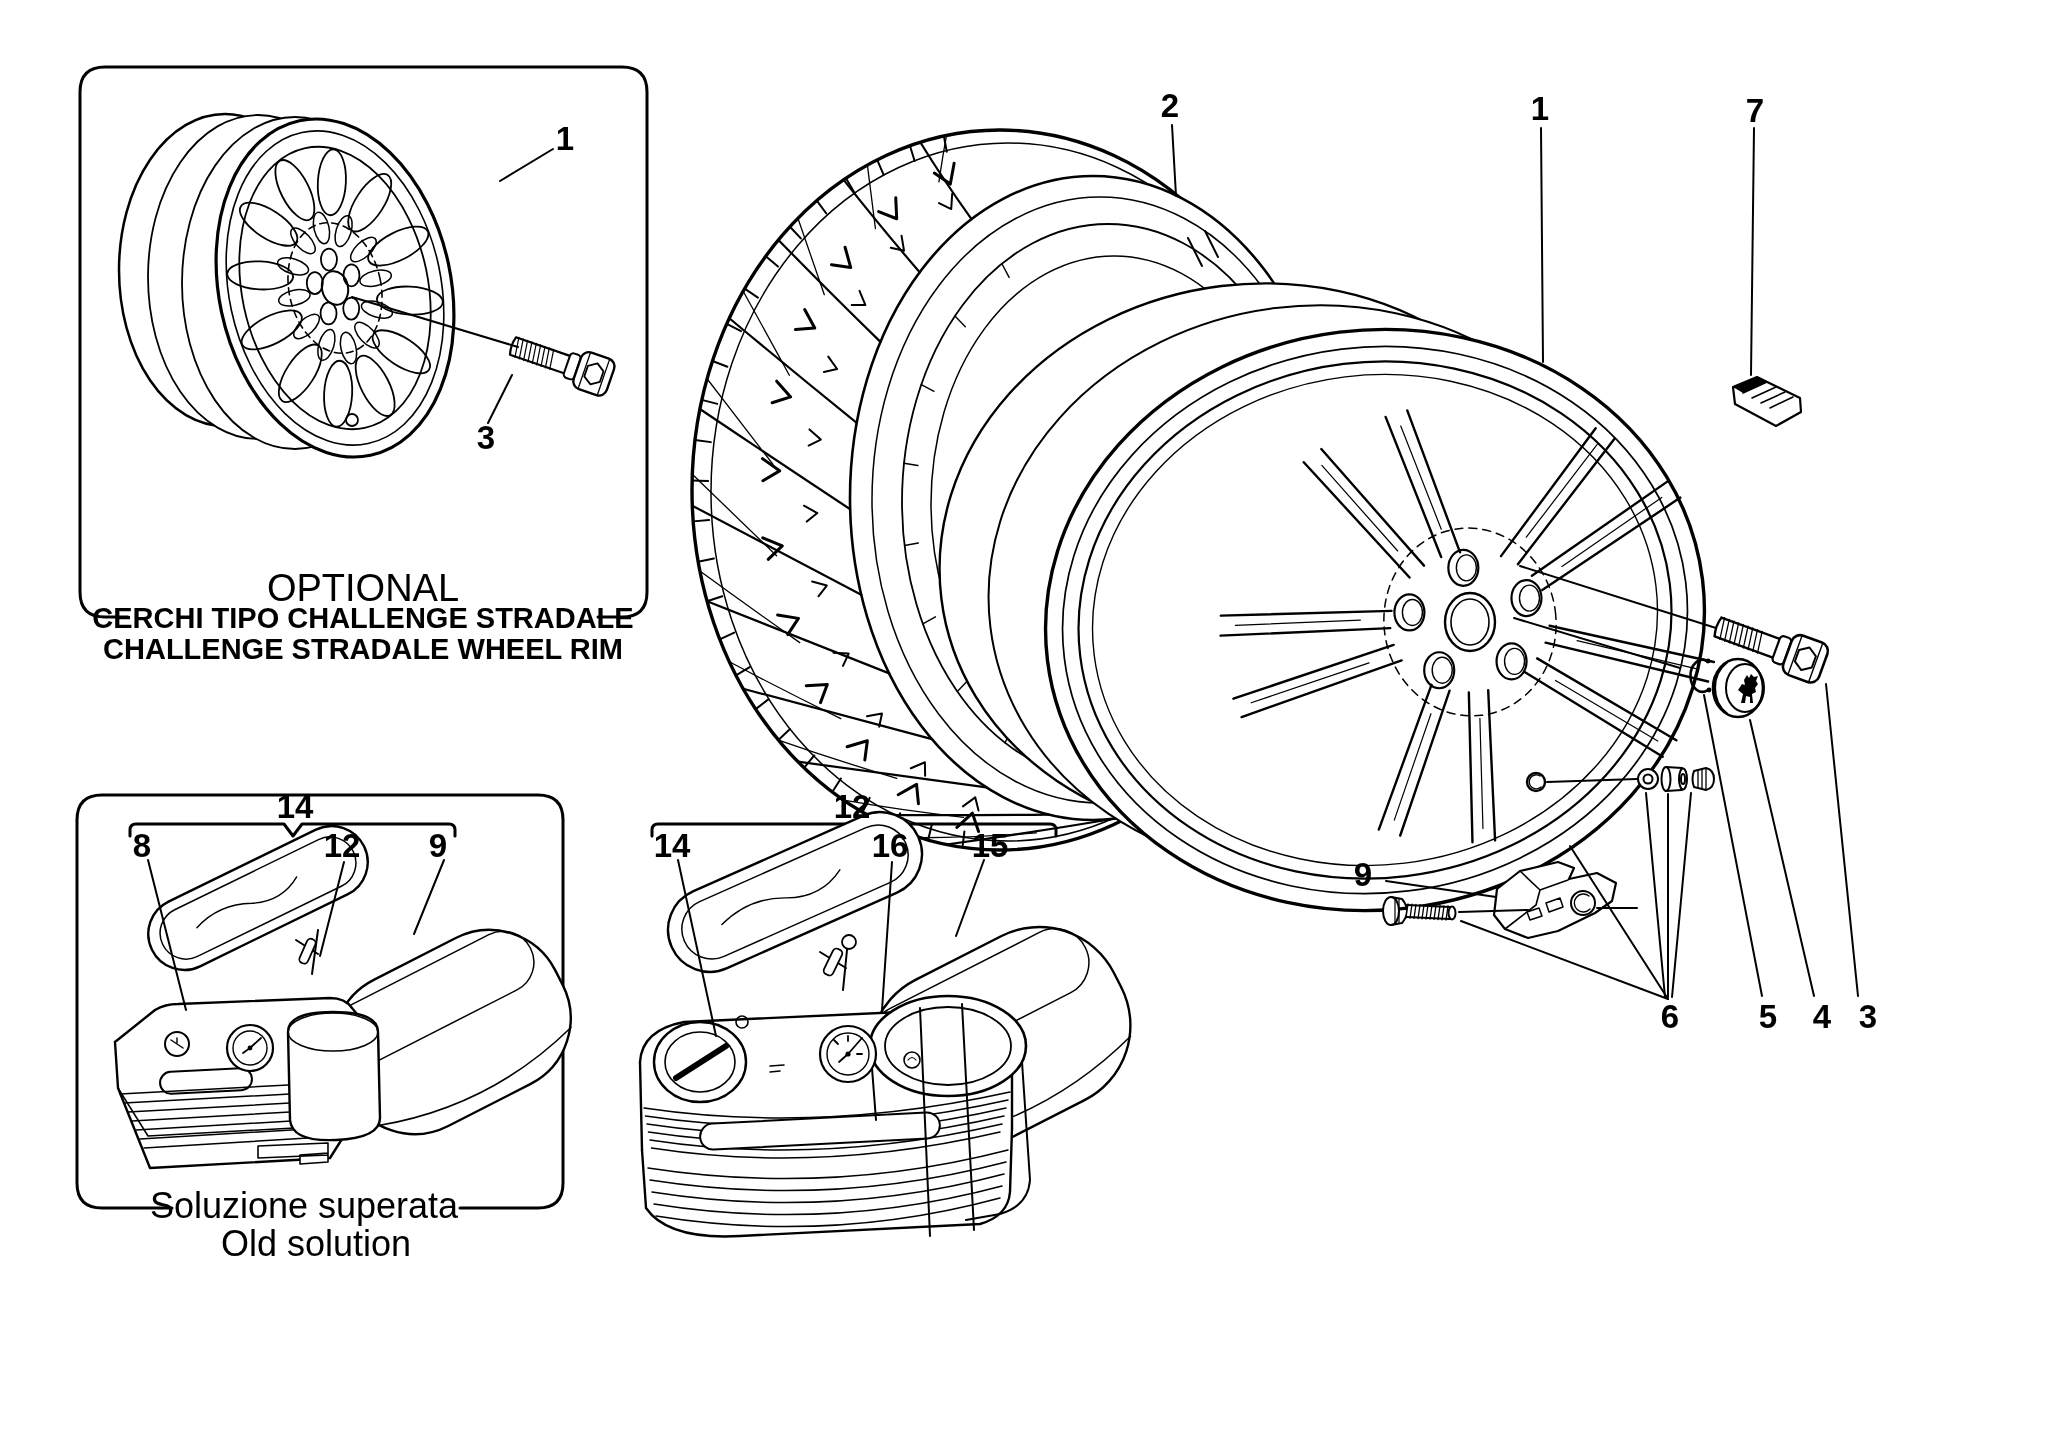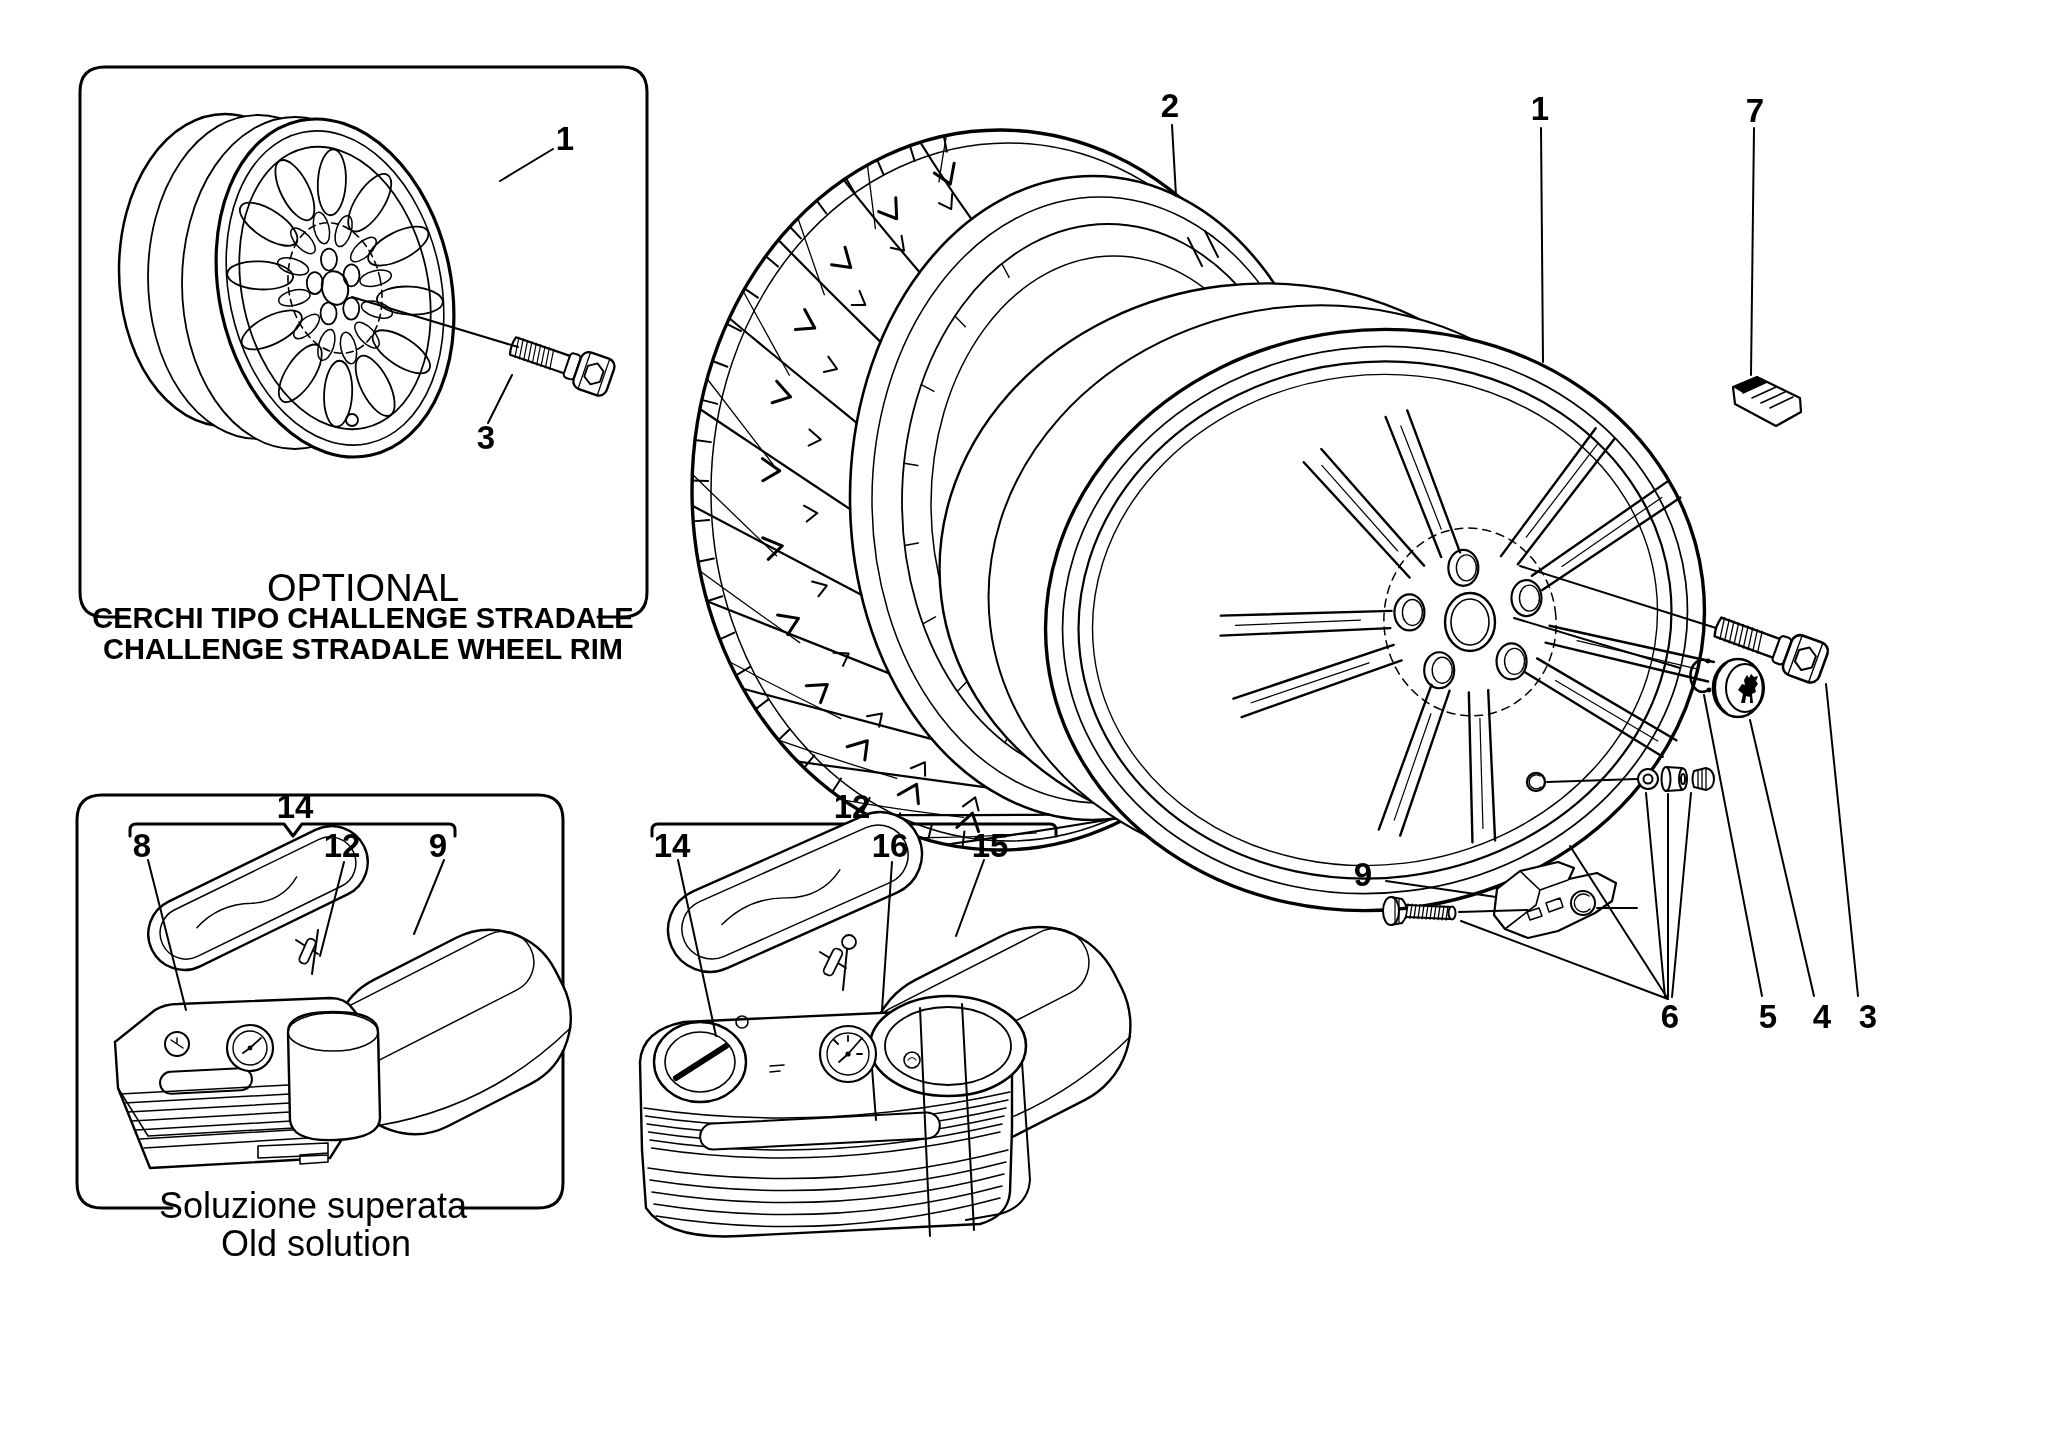--- a/index.html
+++ b/index.html
@@ -493,21 +493,21 @@
   <span class="callout" style="left:1363px;top:874px">9</span>
   <span class="callout" style="left:1670px;top:1016px">6</span>
   <span class="callout" style="left:1768px;top:1016px">5</span>
   <span class="callout" style="left:1822px;top:1016px">4</span>
   <span class="callout" style="left:1868px;top:1016px">3</span>
 
   <span class="callout" style="left:295px;top:806px">14</span>
   <span class="callout" style="left:142px;top:845px">8</span>
   <span class="callout" style="left:342px;top:845px">12</span>
   <span class="callout" style="left:438px;top:845px">9</span>
-  <span class="caption cap-soft" style="left:313px;top:1206px">Soluzione superata</span>
+  <span class="caption cap-soft" style="left:304px;top:1206px">Soluzione superata</span>
   <span class="caption cap-soft" style="left:316px;top:1244px">Old solution</span>
 
   <span class="callout" style="left:852px;top:806px">12</span>
   <span class="callout" style="left:672px;top:845px">14</span>
   <span class="callout" style="left:890px;top:845px">16</span>
   <span class="callout" style="left:990px;top:845px">15</span>
 
 </div>
 
 </body></html>

